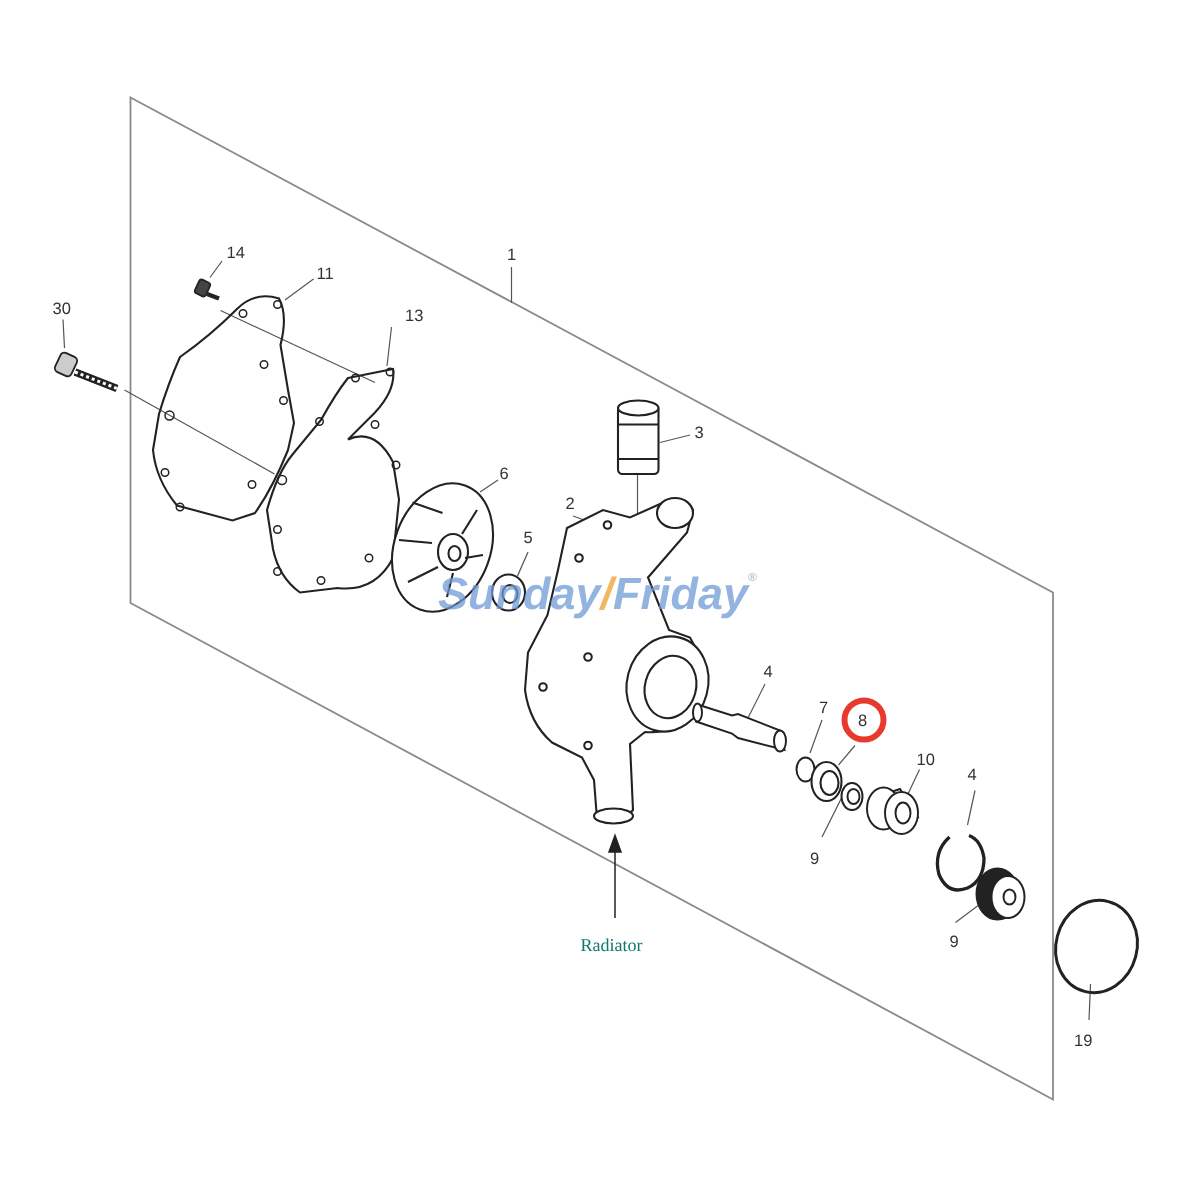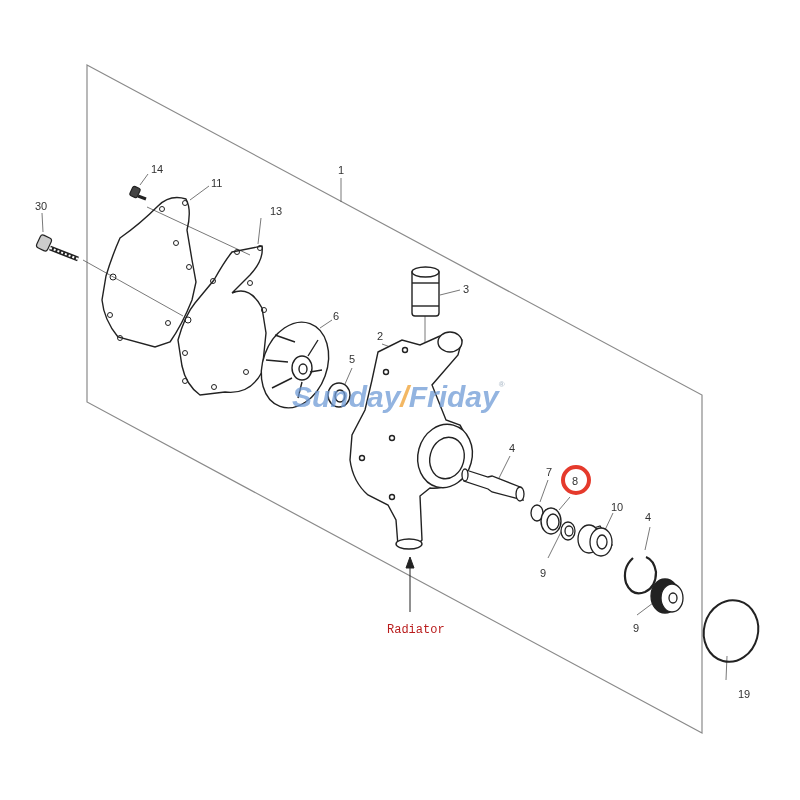--- a/index.html
+++ b/index.html
@@ -1,22 +1,22 @@
 <!DOCTYPE html>
 <html><head>
 <meta charset="utf-8">
 <style>
   html, body { margin: 0; padding: 0; background: #ffffff; }
   body { width: 800px; height: 800px; position: relative; overflow: hidden;
          font-family: "Liberation Sans", sans-serif; }
   #diagram { position: absolute; left: 0; top: 0; width: 800px; height: 800px; }
   .callout { position: absolute; font-size: 11px; color: #333; line-height: 1;
              font-family: "Liberation Sans", sans-serif; }
-  .radiator-label { position: absolute; font-size: 12px; color: #b91c1c;
-                    font-family: Liberation Mono, monospace; }
+  .radiator-label { position: absolute; font-size: 12px; color: #0f766e;
+                    font-family: Liberation Serif, serif; }
   .watermark { position: absolute; left: 292px; top: 380px; font-size: 30px;
                font-weight: bold; font-style: italic; color: #6f9bd6; opacity: 0.75;
                letter-spacing: 0px; font-family: "Liberation Sans", sans-serif;
                white-space: nowrap; }
   .watermark .accent { color: #f0a030; }
   .watermark sup { font-size: 8px; color: #9ab; font-style: normal; vertical-align: top; }
   .highlight-ring { position: absolute; left: 561px; top: 465px; width: 30px; height: 30px;
                     border: 4px solid #e53a2c; border-radius: 50%; box-sizing: border-box; }
 </style>
 </head>
@@ -168,20 +168,20 @@
 <div class="callout" style="left:333px;top:311px">6</div>
 <div class="callout" style="left:546px;top:467px">7</div>
 <div class="callout" style="left:572px;top:476px">8</div>
 <div class="callout" style="left:540px;top:568px">9</div>
 <div class="callout" style="left:611px;top:502px">10</div>
 <div class="callout" style="left:645px;top:512px">4</div>
 <div class="callout" style="left:633px;top:623px">9</div>
 <div class="callout" style="left:270px;top:206px">13</div>
 <div class="callout" style="left:211px;top:178px">11</div>
 <div class="callout" style="left:151px;top:164px">14</div>
-<div class="callout" style="left:738px;top:689px">19</div>
+<div class="callout" style="left:716px;top:689px">19</div>
 <div class="callout" style="left:35px;top:201px">30</div>
 
 <div class="radiator-label" style="left:387px;top:623px">Radiator</div>
 
 <div class="highlight-ring"></div>
 
 <div class="watermark"><span>Sunday</span><span class="accent">/</span><span>Friday</span><sup>®</sup></div>
 
 </body></html>

